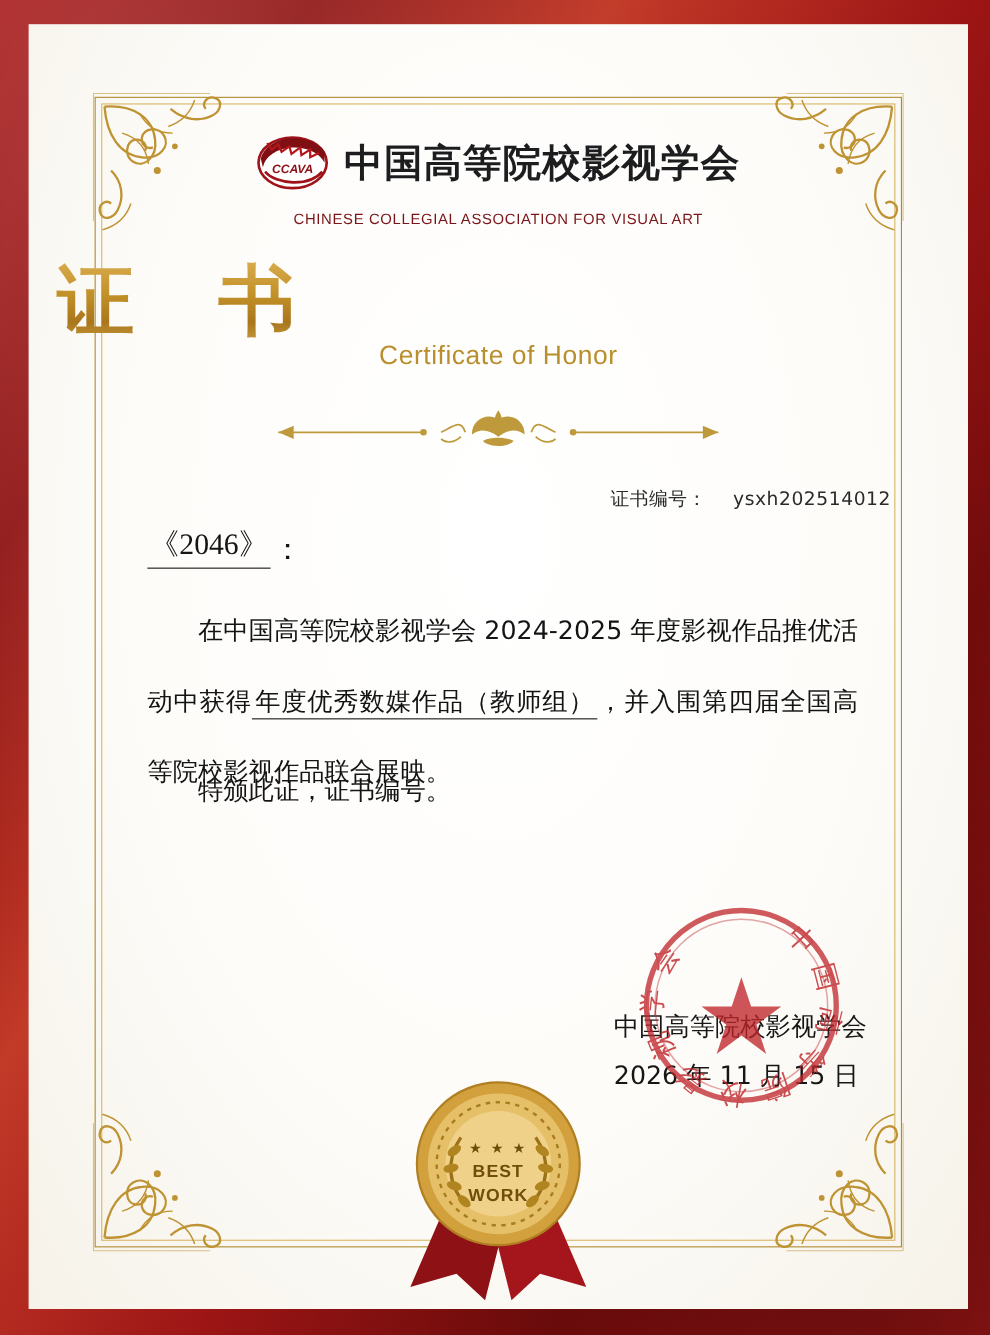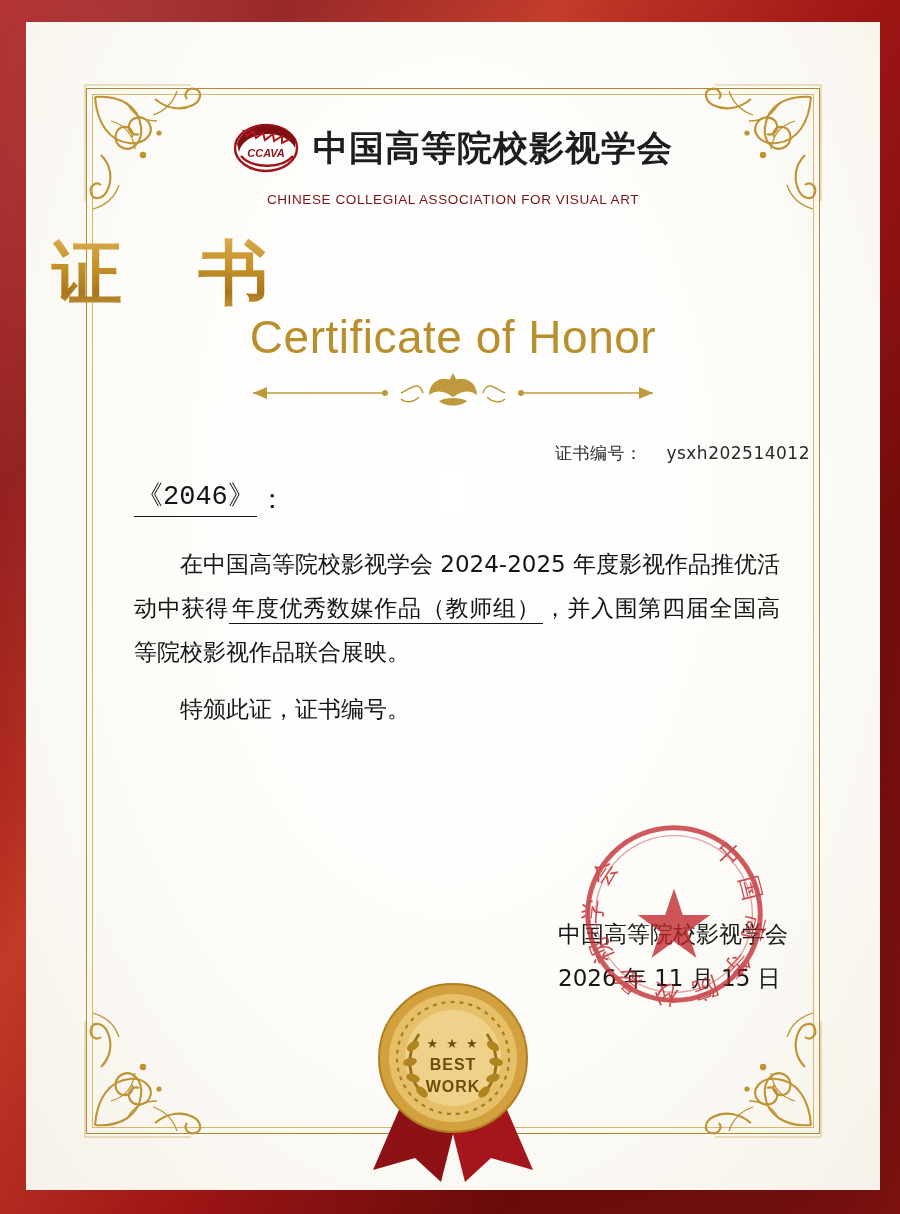--- a/index.html
+++ b/index.html
@@ -127,21 +127,21 @@
     -webkit-background-clip: text;
     background-clip: text;
     color: transparent;
   }
   .title-en {
     position: absolute;
     left: 0; right: 0;
     top: 288px;
     text-align: center;
     font-family: "Liberation Sans", sans-serif;
-    font-size: 46px;
+    font-size: 24px;
     color: #b98f2e;
     letter-spacing: 0.5px;
   }
 
   
   .divider {
     position: absolute;
     left: 50%;
     top: 345px;
     transform: translateX(-50%);
@@ -161,39 +161,39 @@
     color: #2a2a2a;
     letter-spacing: 0.5px;
   }
   .serial .serial-label { margin-right: 24px; }
 
   
   .recipient {
     position: absolute;
     left: 108px;
     top: 455px;
-    font-family: Liberation Mono, monospace;
+    font-family: Liberation Serif, serif;
     font-size: 27px;
     color: #141414;
     display: flex;
     align-items: flex-end;
   }
   .recipient .name {
     border-bottom: 1.5px solid #141414;
     padding: 0 2px 3px 2px;
   }
   .recipient .colon { margin-left: 2px; }
 
   .para {
     position: absolute;
     left: 108px;
     right: 100px;
     font-family: "DejaVu Sans", sans-serif;
     font-size: 23px;
-    line-height: 44px;
+    line-height: 64px;
     color: #141414;
     text-align: justify;
   }
   .para-main { top: 520px; text-indent: 46px; }
   .para-closing { top: 665px; text-indent: 46px; }
   .underline-award {
     border-bottom: 1.5px solid #141414;
     padding: 0 3px 2px 3px;
   }
 

